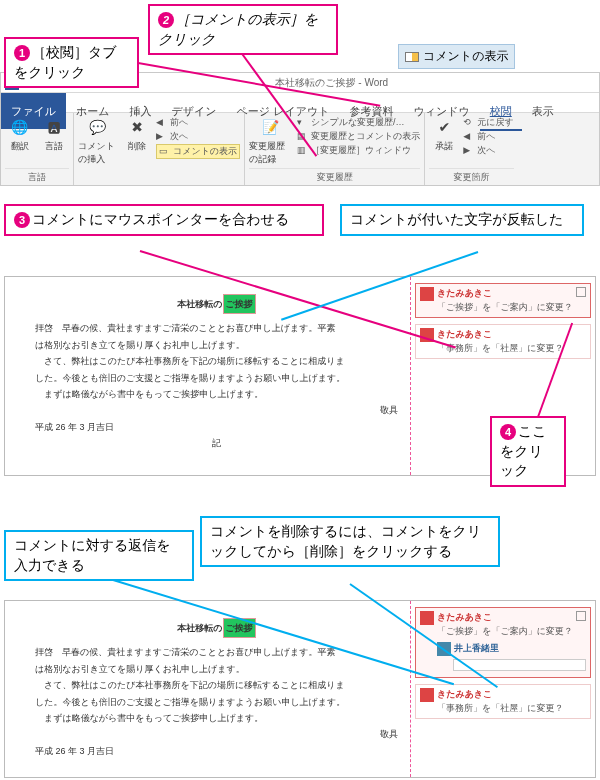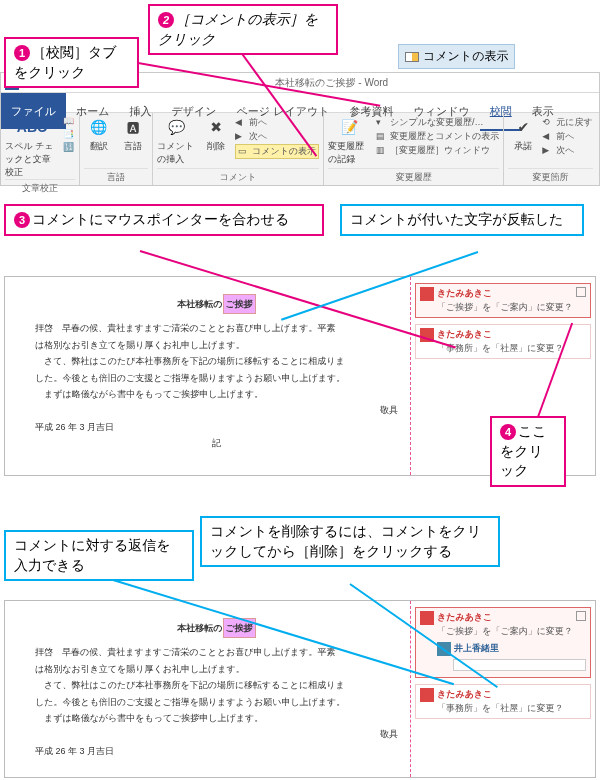--- a/index.html
+++ b/index.html
@@ -49,21 +49,21 @@
   #c3 { top: 204px; left: 4px; width: 320px; }
   #c4 { top: 204px; left: 340px; width: 244px; }
   #c5 { top: 416px; left: 490px; width: 76px; }
   
   
   .doc-panel { position: absolute; left: 4px; width: 592px; border: 1px solid #bbb; background: #fff; display:flex; }
   #doc1 { top: 276px; height: 200px; }
   #doc2 { top: 600px; height: 178px; }
   .doc-page { flex: 1; padding: 20px 12px 8px 30px; font-size: 9px; color: #333; line-height: 1.6; position:relative;}
   .doc-page .heading{ text-align:center; font-weight:bold; margin-bottom:10px;}
-  .doc-page .heading .mark{ background:#f0abfc; border:1px solid #d99; padding:4px 2px;}
+  .doc-page .heading .mark{ background:#22c55e; border:1px solid #d99; padding:4px 2px;}
   .doc-page p{ margin-bottom:2px;}
   .doc-page .right{text-align:right;}
   .comment-pane { width: 185px; border-left: 1px dashed #e59; padding: 6px 4px; font-size: 9px; }
   .comment-item{ border:1px solid #ecc; background:#fff; margin-bottom:6px; padding:3px 4px; position:relative;}
   .comment-item.active{ border:1px solid #d66; background:#fff5f5;}
   .comment-item .av{width:14px;height:14px;background:#d44;display:inline-block;vertical-align:middle;margin-right:3px;}
   .comment-item .nm{color:#c33;font-weight:bold;}
   .comment-item .reply-box{display:inline-block;width:10px;height:10px;border:1px solid #999;float:right;}
   .comment-item .txt{color:#555;padding-left:17px;}
   .reply-input{margin:3px 0 3px 16px;padding:2px;border:1px solid #ccc;background:#fff;height:12px;}
@@ -107,40 +107,20 @@
       <div class="tab">挿入</div>
       <div class="tab">デザイン</div>
       <div class="tab">ページ レイアウト</div>
       <div class="tab">参考資料</div>
       <div class="tab">ウィンドウ</div>
       <div class="tab active">校閲</div>
       <div class="tab">表示</div>
     </div>
     <div class="ribbon">
 
-      <div class="group">
-        <div class="controls">
-          <div class="rbtn">
-            <div class="ic" style="color:#2b579a;font-weight:bold;">ABC</div>
-            <span style="max-width:54px;">スペル チェックと文章校正</span>
-          </div>
-          <div class="mini-stack">
-            <div class="mini-row">
-                <span class="mic">📖</span>
-              </div>
-            <div class="mini-row">
-                <span class="mic">📑</span>
-              </div>
-            <div class="mini-row">
-                <span class="mic">🔢</span>
-              </div>
-          </div>
-        </div>
-        <div class="label">文章校正</div>
-      </div>
 
       <div class="group">
         <div class="controls">
           <div class="rbtn">
               <div class="ic">🌐</div>
               <span>翻訳</span>
             </div>
           <div class="rbtn">
               <div class="ic">🅰</div>
               <span>言語</span>
@@ -167,21 +147,20 @@
             <div class="mini-row">
                 <span class="mic">▶</span>
                 <span>次へ</span>
               </div>
             <div class="mini-row hl">
                 <span class="mic">▭</span>
                 <span>コメントの表示</span>
               </div>
           </div>
         </div>
-        <div class="label">コメント</div>
       </div>
 
       <div class="group">
         <div class="controls">
           <div class="rbtn">
               <div class="ic">📝</div>
               <span style="max-width:44px;">変更履歴の記録</span>
             </div>
           <div class="mini-stack" style="min-width:120px;">
             <div class="mini-row">

